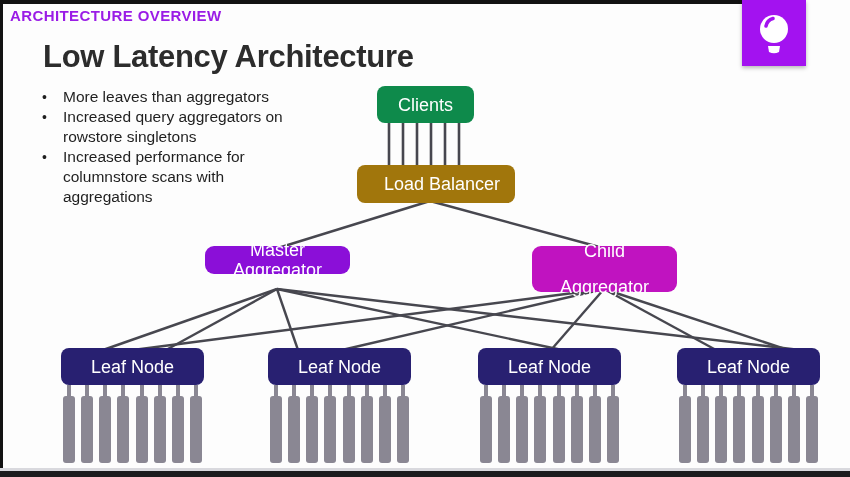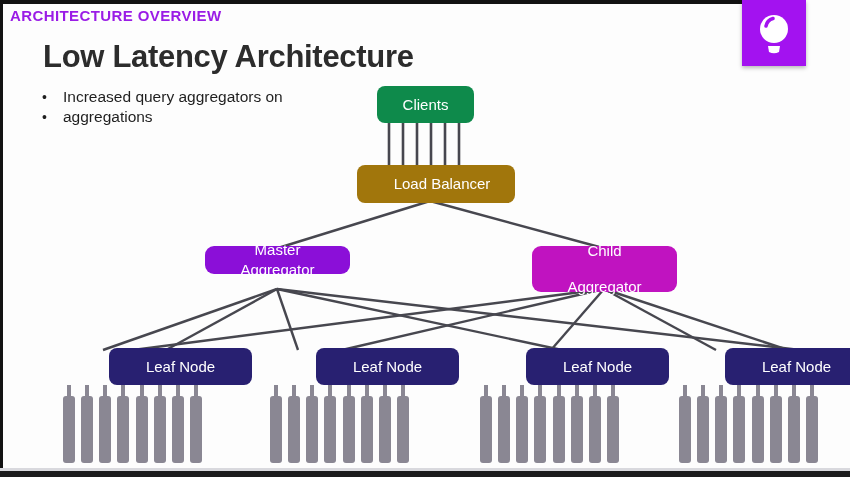--- a/index.html
+++ b/index.html
@@ -36,28 +36,28 @@
     margin: 0; padding: 0; list-style: none;
     font-size: 15.5px; line-height: 20px; color: #1f1f1f;
   }
   .bullets li { position: relative; padding-left: 23px; margin: 0; }
   .bullets li::before { content: "\2022"; position: absolute; left: 2px; top: 0; font-size: 14px; }
 
   
   .node {
     position: absolute; display: flex; flex-direction: column;
     align-items: center; justify-content: center;
-    color: #fff; font-size: 15px; line-height: 20px;
+    color: #fff; font-size: 18px; line-height: 20px;
     border-radius: 8px; text-align: center;
   }
   .clients { left: 377px; top: 86px;  width: 97px;  height: 37px; }
   .lb      { left: 357px; top: 165px; width: 146px; height: 38px; }
   .master  { left: 205px; top: 246px; width: 145px; height: 28px; border-radius: 9px; }
   .child   { left: 532px; top: 246px; width: 145px; height: 46px; border-radius: 9px; gap: 16px; }
-  .leaf    { top: 348px; width: 143px; height: 37px; background: var(--leaf); margin-left: 48px; }
+  .leaf    { top: 348px; width: 143px; height: 37px; background: var(--leaf); }
   .leaf.l1 { left: 61px; } .leaf.l2 { left: 268px; } .leaf.l3 { left: 478px; } .leaf.l4 { left: 677px; }
 
   .connectors { position: absolute; left: 0; top: 0; width: 850px; height: 477px; }
   .cline  { stroke: var(--line); stroke-width: 2.4; }
   .cstem  { stroke: var(--line); stroke-width: 2.6; }
 
   
   .partitions {
     position: absolute; top: 385px; width: 139px; height: 78px;
     display: flex; justify-content: space-between;
@@ -85,23 +85,29 @@
       <circle cx="22" cy="20" r="14" fill="#ffffff"></circle>
       <path d="M 14 17 A 9.5 9.5 0 0 1 21 9.5" fill="none" stroke="#a312f0" stroke-width="3.6" stroke-linecap="round"></path>
       <path d="M 16 37 L 28 37 L 27 43 Q 22 45.5 17 43 Z" fill="#ffffff"></path>
     </svg>
   </div>
 
   <h1 class="title">Low Latency Architecture</h1>
 
   <ul class="bullets">
     <li>
-      <div>Increased query aggregators on</div>
+      <div>More leaves than aggregators</div>
     </li>
     <li>
+      <div>Increased query aggregators on</div>
+      <div>rowstore singletons</div>
+    </li>
+    <li>
+      <div>Increased performance for</div>
+      <div>columnstore scans with</div>
       <div>aggregations</div>
     </li>
   </ul>
 
   <svg class="connectors" viewBox="0 0 850 477">
 
     <line class="cstem" x1="389" y1="120" x2="389" y2="167"></line>
     <line class="cstem" x1="403" y1="120" x2="403" y2="167"></line>
     <line class="cstem" x1="417" y1="120" x2="417" y2="167"></line>
     <line class="cstem" x1="431" y1="120" x2="431" y2="167"></line>

